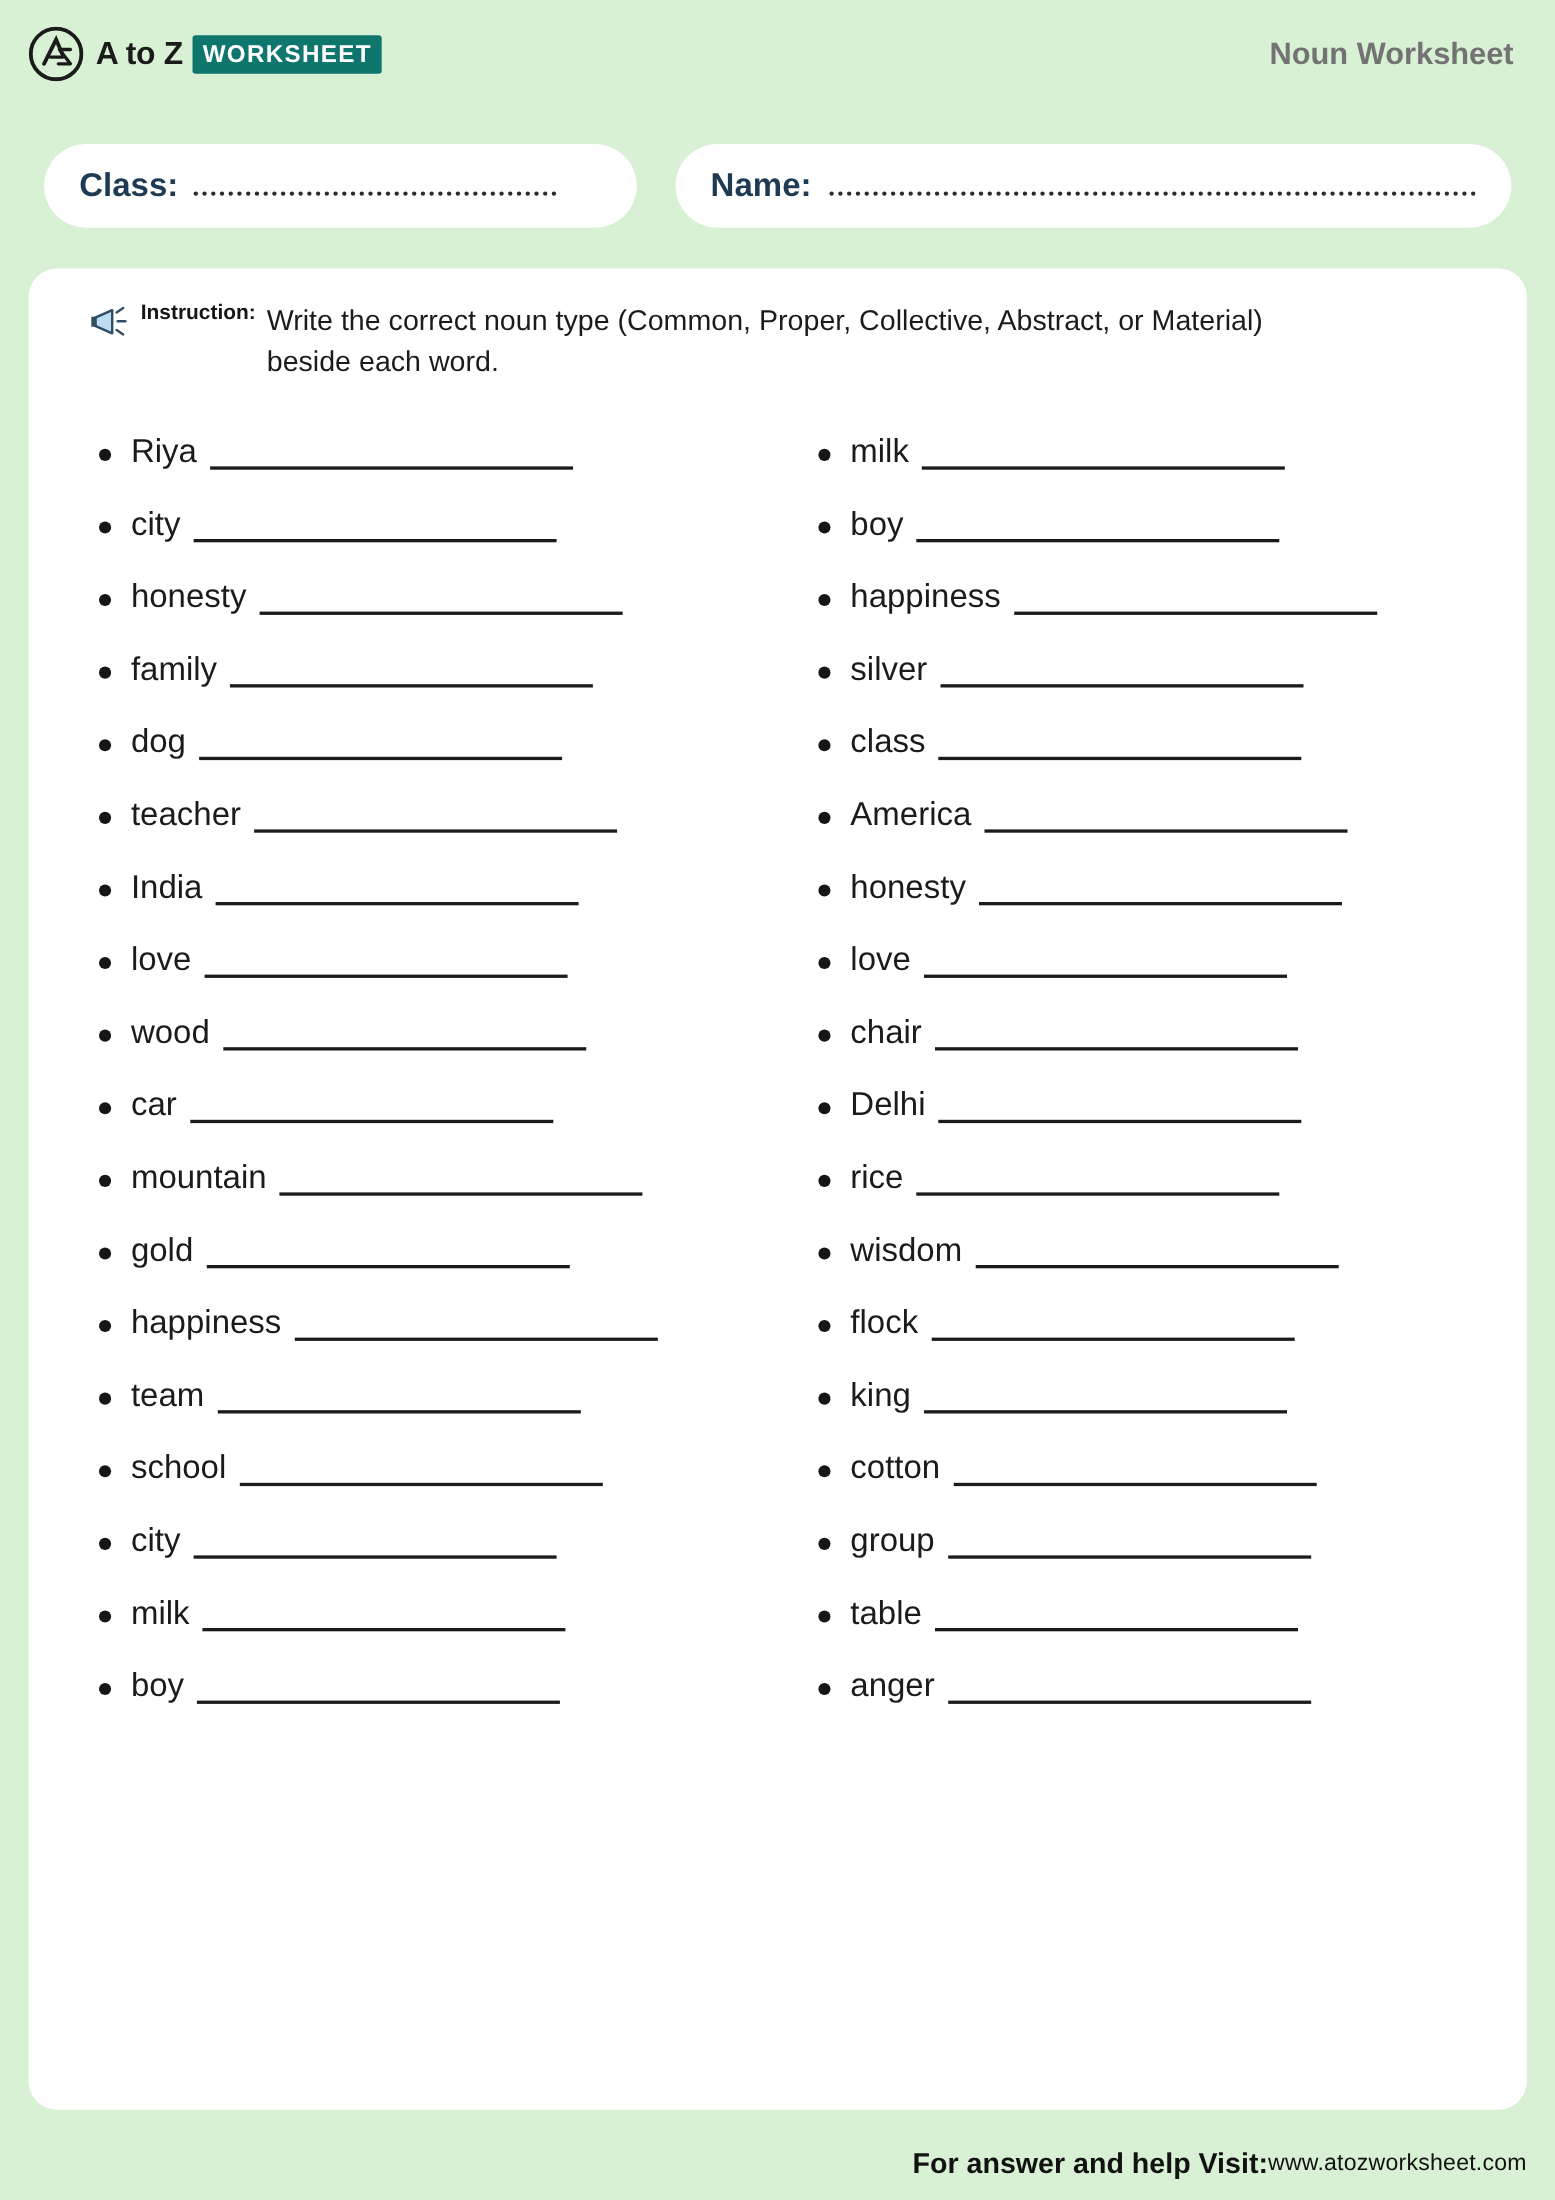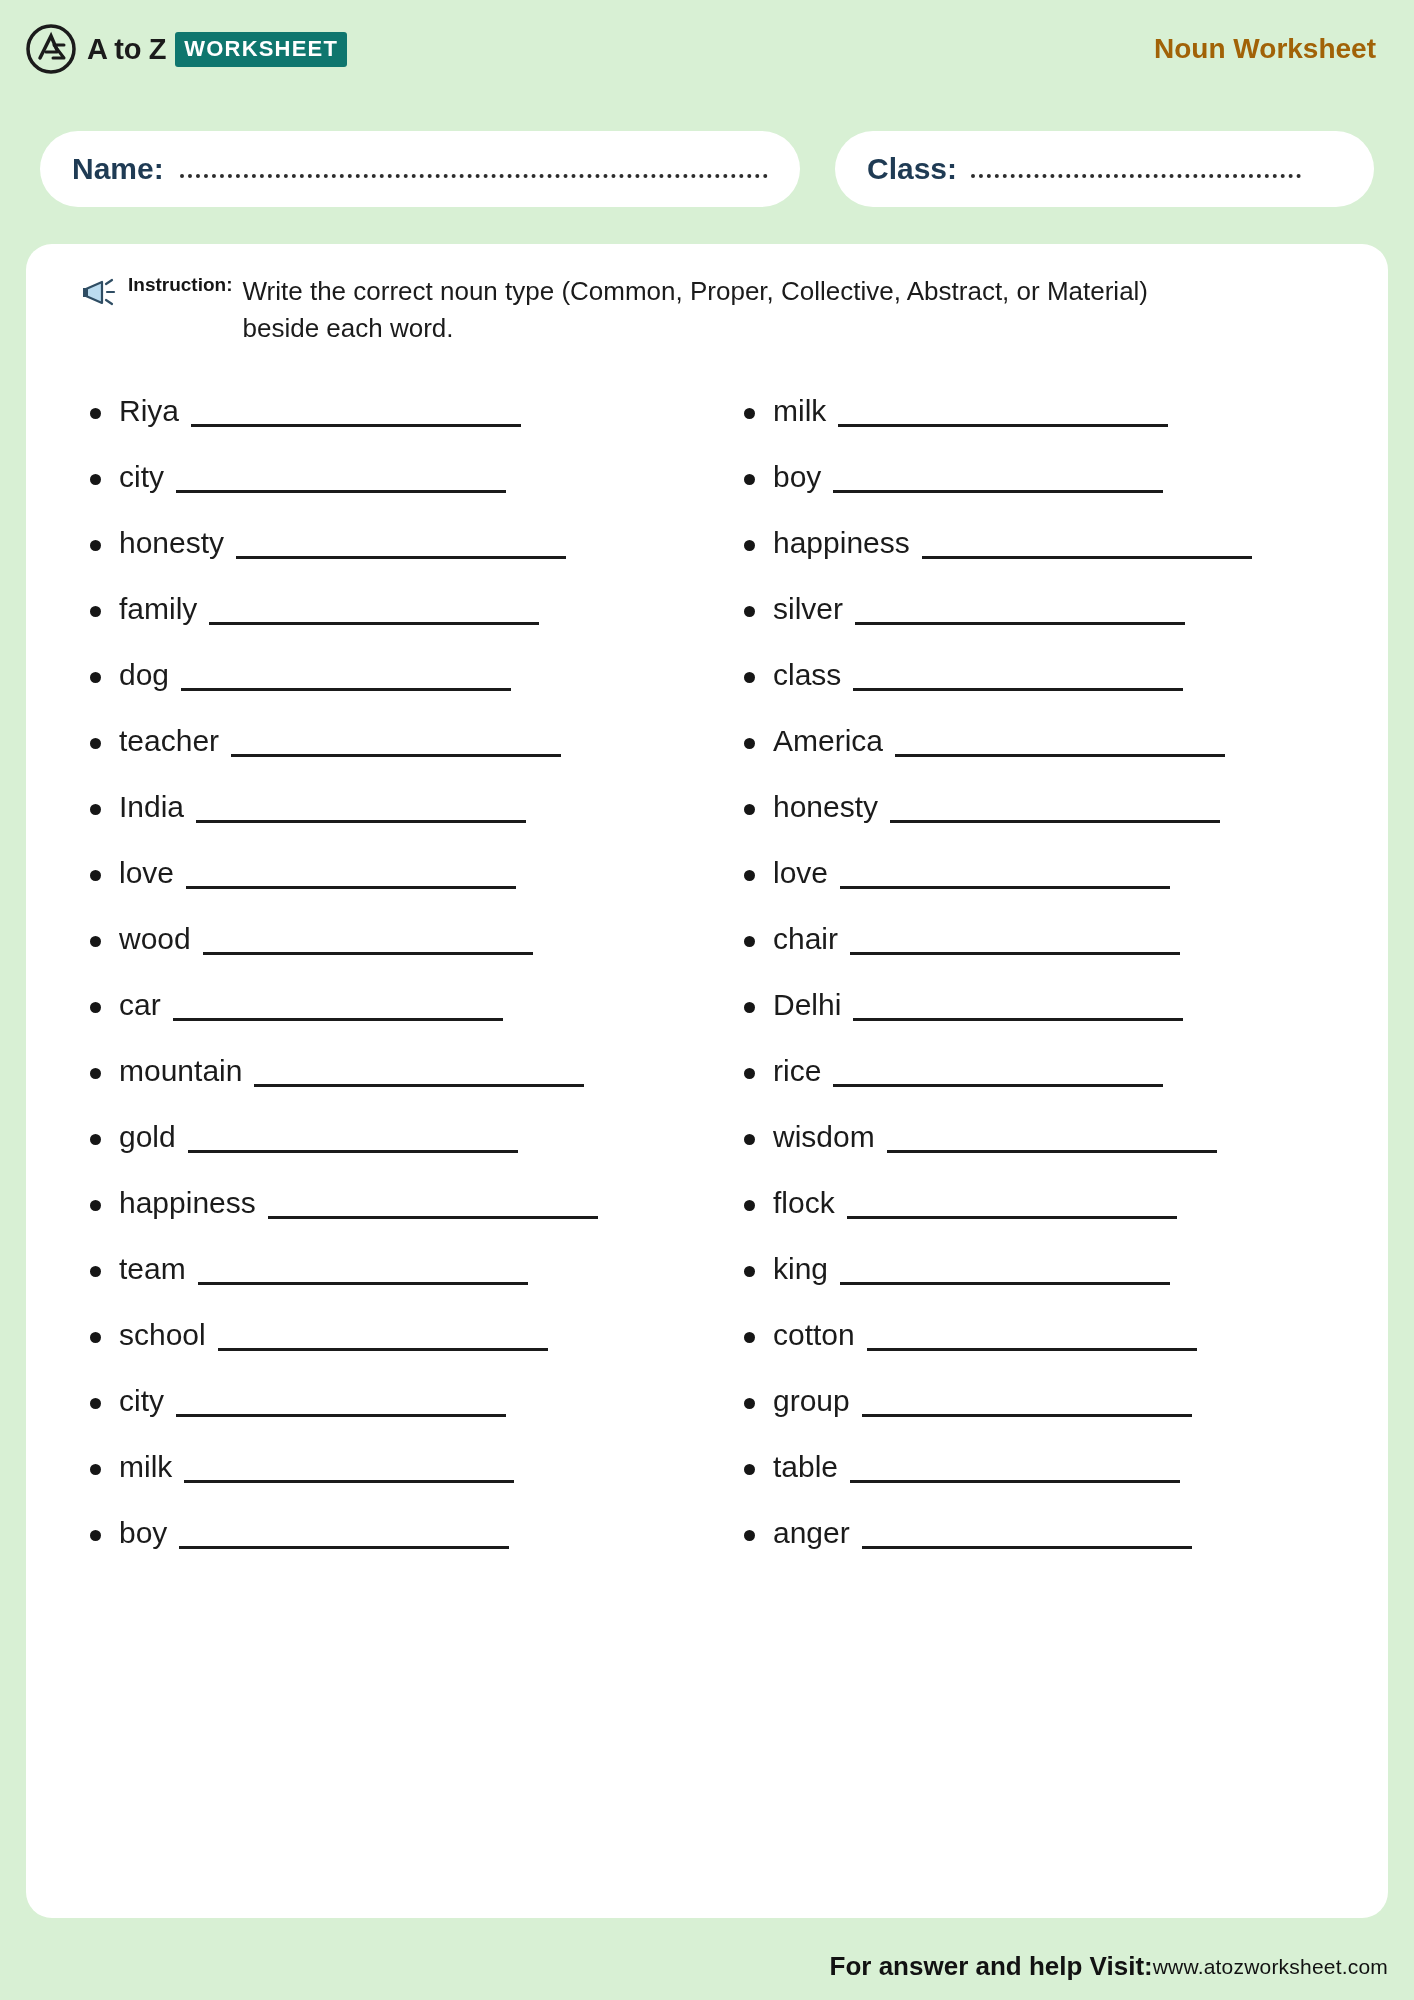--- a/index.html
+++ b/index.html
@@ -58,21 +58,21 @@
     color: #ffffff;
     font-size: 22px;
     font-weight: bold;
     letter-spacing: 1.2px;
     padding: 4px 9px 5px 9px;
     border-radius: 3px;
   }
   .doc-title {
     font-size: 28px;
     font-weight: bold;
-    color: #a16207;
+    color: #737373;
     padding-right: 12px;
   }
 
   
   .idrow {
     position: absolute;
     top: 131px;
     left: 40px;
     right: 40px;
     height: 76px;
@@ -242,27 +242,27 @@
       </span>
       <div class="brand-text">
         <span class="brand-atoz">A to Z</span>
         <span class="brand-worksheet">WORKSHEET</span>
       </div>
     </div>
     <div class="doc-title">Noun Worksheet</div>
   </div>
 
   <div class="idrow">
+    <div class="pill pill-class">
+      <span class="pill-label">Class:</span>
+      <span class="dots dots-class" placeholder=""></span>
+    </div>
     <div class="pill pill-name">
       <span class="pill-label">Name:</span>
       <span class="dots" placeholder=""></span>
-    </div>
-    <div class="pill pill-class">
-      <span class="pill-label">Class:</span>
-      <span class="dots dots-class" placeholder=""></span>
     </div>
   </div>
 
   <div class="card">
 
     <div class="instruction">
       <span class="megaphone">
         <svg viewBox="0 0 36 34" width="36" height="34">
           <path d="M4 13 L20 6 L20 27 L4 20 Z" fill="#bcdcef" stroke="#2f4d63" stroke-width="2.2" stroke-linejoin="round"></path>
           <rect x="1" y="12" width="5" height="9" fill="#2f4d63"></rect>

